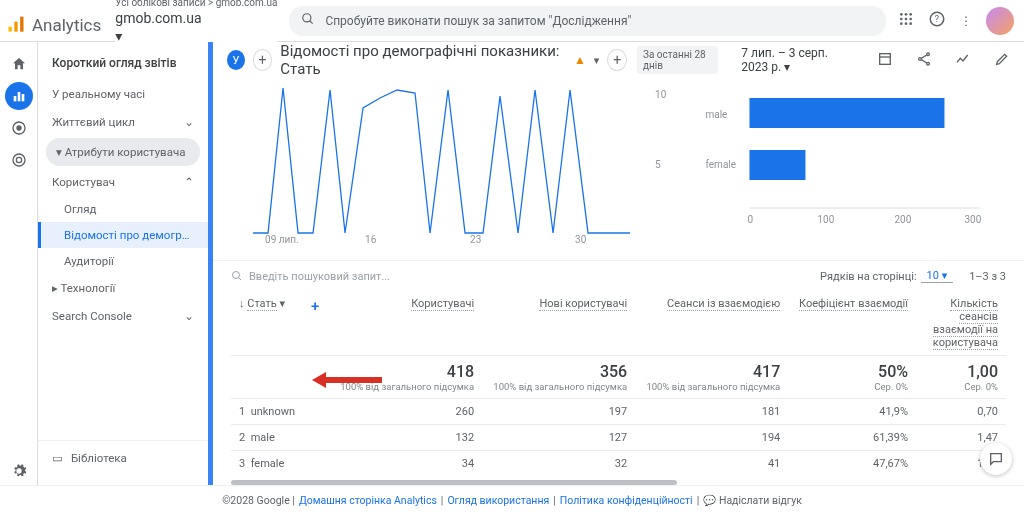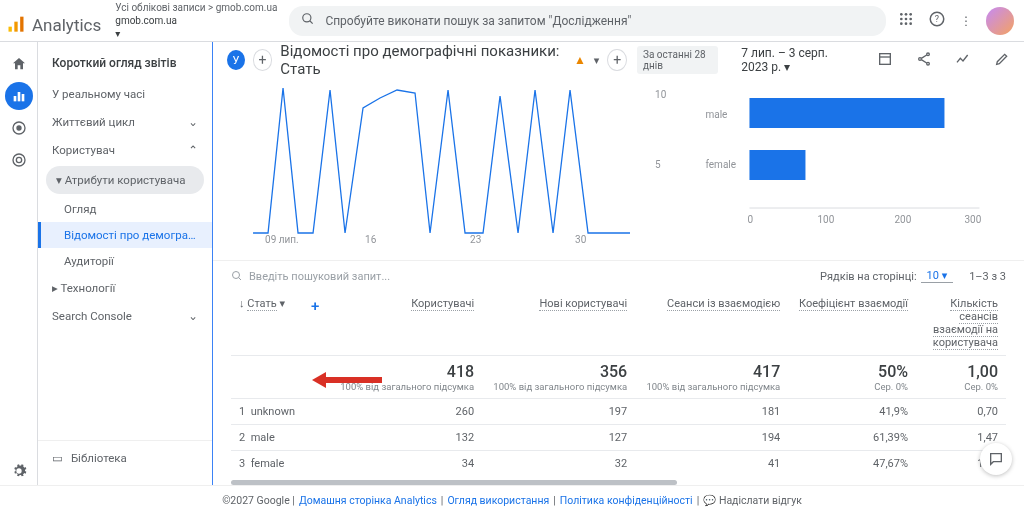--- a/index.html
+++ b/index.html
@@ -1,33 +1,33 @@
 <!DOCTYPE html>
 <html><head>
 <meta charset="utf-8">
 <style>
   * { margin: 0; padding: 0; box-sizing: border-box; }
   body { font-family: "Google Sans", Roboto, Arial, sans-serif; font-size: 12px; color: #5f6368; background: #fff; width: 1024px; height: 515px; overflow: hidden; position: relative; }
   .topbar { height: 42px; display: flex; align-items: center; border-bottom: 1px solid #dadce0; padding: 0 10px 0 6px; }
   .logo { display: flex; align-items: center; gap: 6px; margin-right: 8px; margin-top: 8px; }
   .logo-txt { color: #5f6368; font-size: 17px; }
   .bc-wrap { font-size: 10px; color: #5f6368; margin-left: 6px; line-height: 1.3; }
-  .bc-wrap .main { font-size: 10px; color: #3c4043; }
+  .bc-wrap .main { font-size: 14px; color: #3c4043; }
   .search-wrap { flex: 1; margin: 0 12px; }
   .search { height: 30px; background: #f1f3f4; border-radius: 14px; display: flex; align-items: center; padding: 0 12px; gap: 10px; color: #5f6368; }
   .top-actions { display: flex; align-items: center; gap: 14px; color: #5f6368; }
   .avatar { width: 28px; height: 28px; border-radius: 50%; background: linear-gradient(135deg, #c58af5, #f4a261); }
 
   .shell { display: flex; height: calc(100% - 42px - 30px); }
   .rail { width: 38px; background: #fff; border-right: 1px solid #dadce0; display: flex; flex-direction: column; align-items: center; padding-top: 8px; gap: 4px; }
   .rail-btn { width: 28px; height: 28px; display: flex; align-items: center; justify-content: center; border-radius: 50%; cursor: pointer; }
   .rail-btn.active { background: #1a73e8; color: #fff; }
   .rail-spacer { flex: 1; }
 
-  .sidebar { width: 175px; border-right: 1px solid #3b82f6; padding: 10px 0; display: flex; flex-direction: column; font-size: 11.5px; }
+  .sidebar { width: 175px; border-right: 5px solid #3b82f6; padding: 10px 0; display: flex; flex-direction: column; font-size: 11.5px; }
   .sb-head { padding: 4px 14px 10px; font-weight: 500; color: #3c4043; font-size: 12px; }
   .sb-item { padding: 7px 14px; display: flex; justify-content: space-between; align-items: center; cursor: pointer; color: #5f6368; }
   .sb-item.pill { background: #e8eaed; border-radius: 16px; margin: 2px 8px; padding: 7px 10px; }
   .sb-sub { padding: 6px 14px 6px 26px; cursor: pointer; }
   .sb-sub.active { color: #1a73e8; background: #e8f0fe; border-left: 3px solid #1a73e8; padding-left: 23px; white-space: nowrap; overflow: hidden; text-overflow: ellipsis; }
   .sb-spacer { flex: 1; }
   .sb-library { padding: 10px 14px; border-top: 1px solid #efefef; display: flex; align-items: center; gap: 8px; }
 
   .main { flex: 1; display: flex; flex-direction: column; overflow: hidden; background: #fff; }
   .report-head { height: 42px; display: flex; align-items: center; padding: 0 14px; gap: 10px; justify-content: space-between; }
@@ -154,26 +154,26 @@
 
   <div class="sidebar">
     <div class="sb-head">Короткий огляд звітів</div>
     <div class="sb-item">
         <span>У реальному часі</span>
       </div>
     <div class="sb-item">
         <span>Життєвий цикл</span>
         <span>⌄</span>
       </div>
+    <div class="sb-item pill">
+        <span>▾ <span>Атрибути користувача</span></span>
+      </div>
     <div class="sb-item">
         <span>Користувач</span>
         <span>⌃</span>
-      </div>
-    <div class="sb-item pill">
-        <span>▾ <span>Атрибути користувача</span></span>
       </div>
     <div class="sb-sub">Огляд</div>
     <div class="sb-sub active">Відомості про демографіч...</div>
     <div class="sb-sub">Аудиторії</div>
     <div class="sb-item">
         <span>▸ <span>Технології</span></span>
       </div>
     <div class="sb-item">
         <span>Search Console</span>
         <span>⌄</span>
@@ -320,18 +320,18 @@
   <polygon points="0,11 14,3 14,8 70,8 70,14 14,14 14,19" fill="#d93025"></polygon>
 </svg>
 
 <div class="chat-dot">
   <svg width="16" height="16" viewBox="0 0 24 24" fill="none" stroke="#5f6368" stroke-width="2">
       <path d="M4 4h16v12H8l-4 4z"></path>
     </svg>
 </div>
 
 <div class="footer">
-  <span>©2027 Google |</span>
+  <span>©2028 Google |</span>
   <a href="#">Домашня сторінка Analytics</a> |
   <a href="#">Огляд використання</a> |
   <a href="#">Політика конфіденційності</a> |
   <span>💬 <span>Надіслати відгук</span></span>
 </div>
 
 </body></html>

